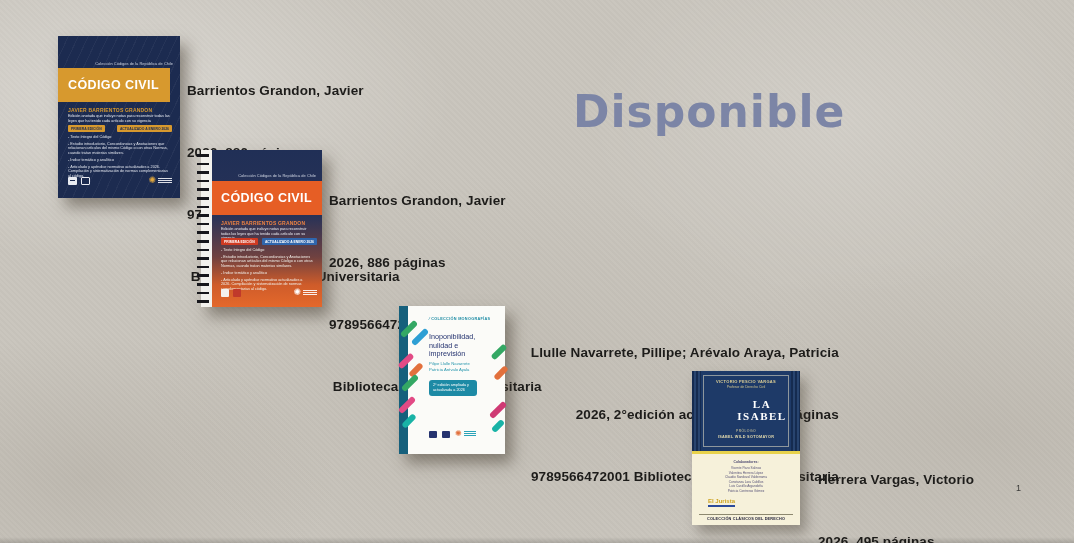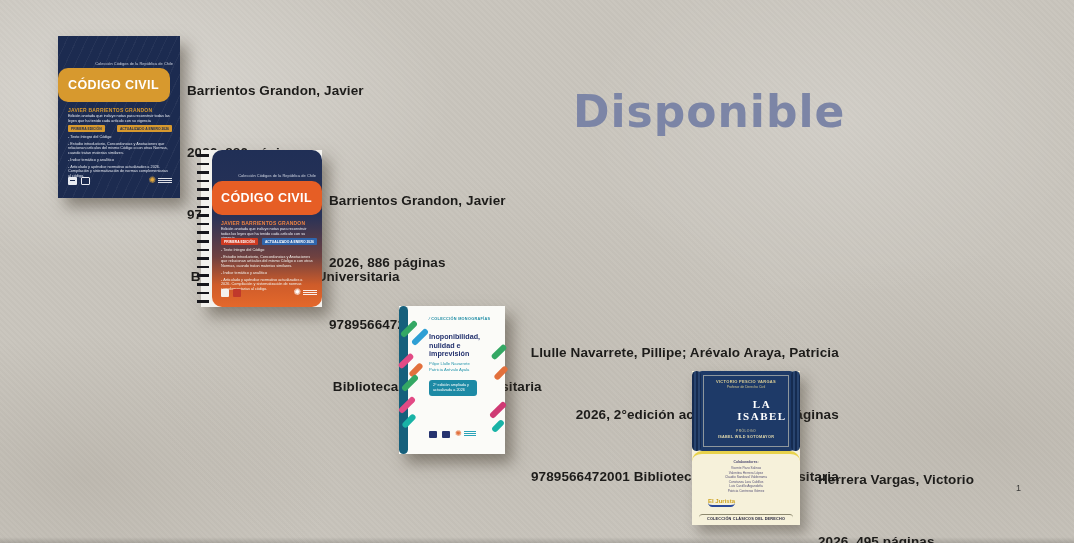--- a/index.html
+++ b/index.html
@@ -24,21 +24,21 @@
   .info{position:absolute;font-size:13.5px;font-weight:700;color:#1d1c1a;
     line-height:20.6px;white-space:pre;letter-spacing:0.1px;}
   .info1{left:187px;top:40px;}
   .info2{left:329px;top:150px;}
   .info3{left:527px;top:302px;text-align:right;}
   .info4{left:818px;top:429px;}
   .pagenum{position:absolute;left:1016px;top:483px;font-size:9px;color:#3a3a38;}
 
   
   .book{position:absolute;box-shadow:7px 9px 14px rgba(66,58,46,0.50);}
-  .abs{position:absolute;border-radius:10px;}
+  .abs{position:absolute;}
 
   
   .b1{left:58px;top:36px;width:122px;height:162px;background:#1c2b50;
       background-image:repeating-linear-gradient(115deg, rgba(255,255,255,0.045) 0 1px, transparent 1px 9px);}
   .b1 .cov-collection{top:25px;right:7px;font-size:4px;color:#c9cfdd;}
   .b1 .band{top:32px;left:0;width:112px;height:34px;background:#d7992e;display:flex;align-items:center;
       padding-left:10px;box-sizing:border-box;}
   .cov-title{font-size:12.5px;font-weight:bold;color:#fff;letter-spacing:0.4px;white-space:nowrap;}
   .b1 .cov-author{top:71px;left:10px;font-size:5px;font-weight:bold;color:#d7992e;letter-spacing:0.2px;}
   .b1 .cov-blurb{top:78px;left:10px;width:102px;font-size:3.8px;line-height:4.6px;color:#e7eaf1;}
@@ -77,21 +77,21 @@
   .b2 .glyph2.red{background:#c0392b;}
   .b2 .sunburst{color:#fff;}
   .b2 .sunlines i{background:rgba(255,255,255,0.9);}
 
   
   .b3{left:399px;top:306px;width:106px;height:148px;background:#fbfbf8;}
   .b3 .edge{left:0;top:0;width:9px;height:100%;background:#16607c;}
   .pill{position:absolute;height:6px;border-radius:3px;transform:rotate(-45deg);}
   .b3 .mono-label{top:11px;left:30px;font-size:3.8px;font-weight:bold;color:#1b8ba4;letter-spacing:0.3px;}
   .b3 .mono-label::before{content:"⁄ ";color:#1b8ba4;}
-  .b3 .b3-title{top:27px;left:30px;width:62px;font-size:7.2px;line-height:8.6px;font-weight:bold;color:#25336f;}
+  .b3 .b3-title{top:27px;left:30px;width:62px;font-size:7.2px;line-height:8.6px;font-weight:normal;color:#25336f;}
   .b3 .b3-authors{top:55px;left:30px;font-size:4.2px;line-height:6px;color:#2596ad;}
   .b3 .b3-badge{top:74px;left:30px;width:40px;background:#1d8aa5;color:#fff;font-size:3.8px;line-height:4.8px;
       padding:3px 4px;border-radius:3px;}
   .b3 .b3-logos{bottom:16px;left:30px;display:flex;gap:5px;align-items:flex-end;}
   .b3 .glyph3{width:8px;height:7px;background:#25336f;border-radius:1px;}
   .b3 .sunburst{color:#e2703c;font-size:8px;}
   .b3 .sunlines i{width:12px;background:#2aa3b8;}
 
   
   .b4{left:692px;top:371px;width:108px;height:154px;background:#f6f1da;box-shadow:6px 8px 12px rgba(66,58,46,0.40);}

